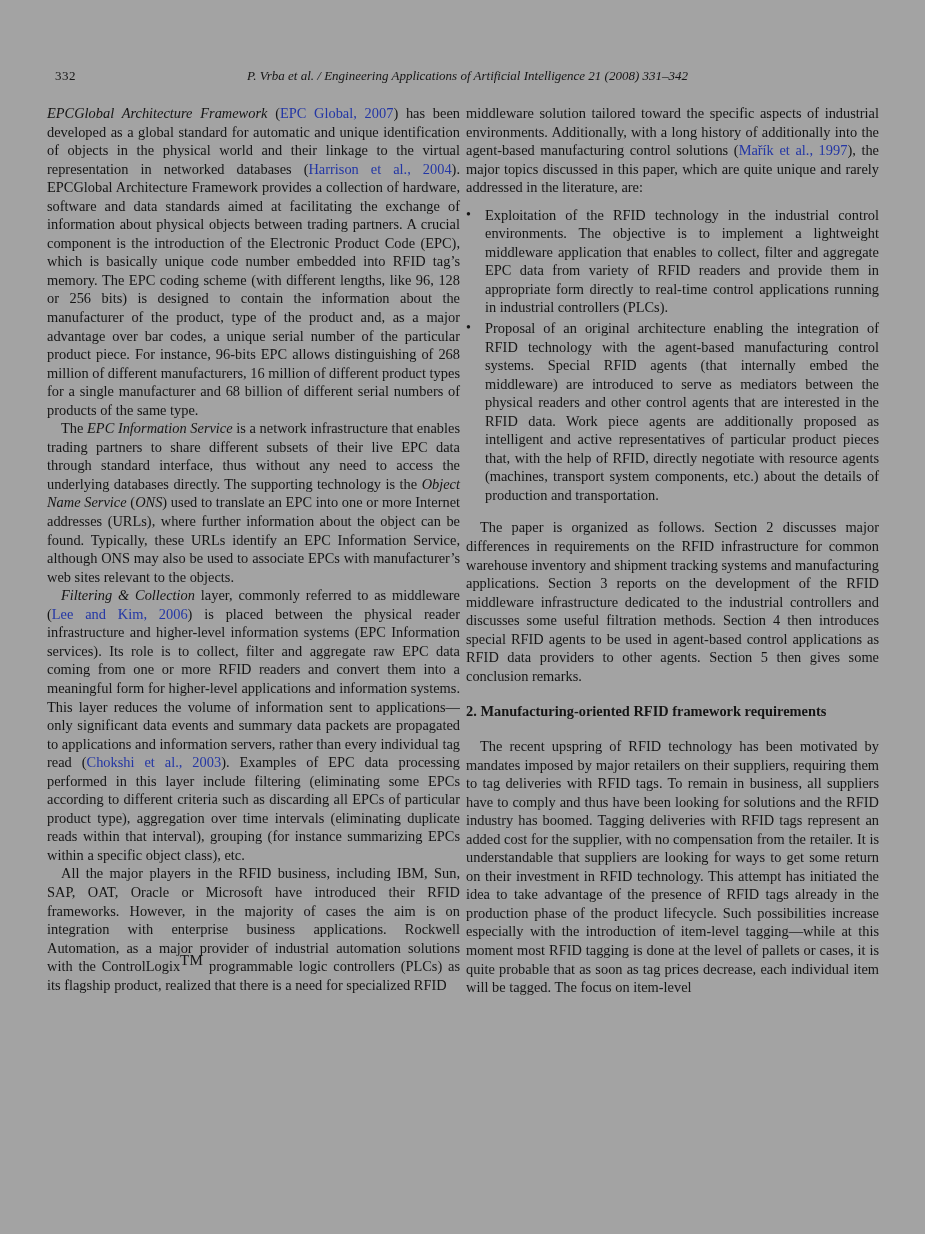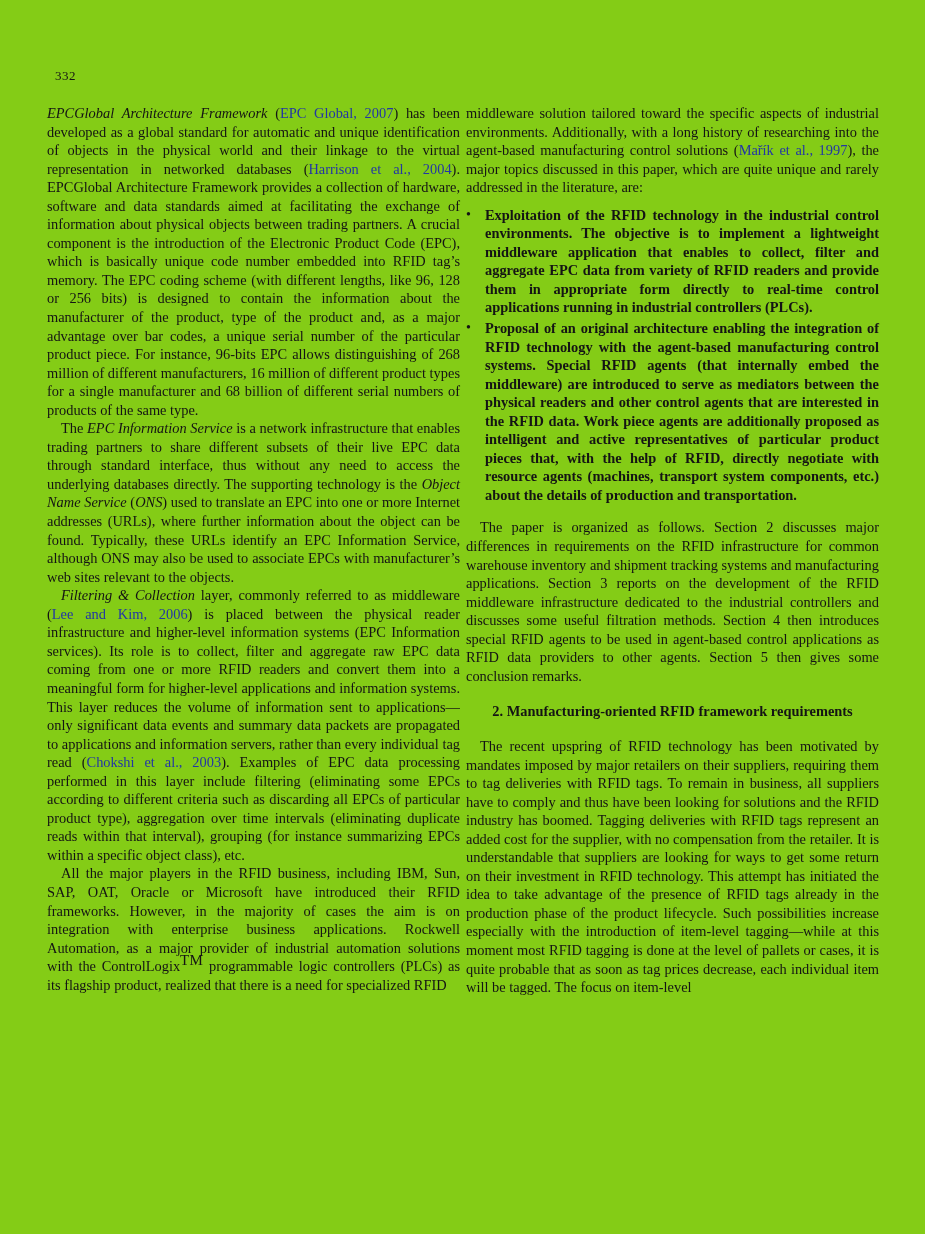--- a/index.html
+++ b/index.html
@@ -1,19 +1,19 @@
 <!DOCTYPE html>
 <html><head>
 <meta charset="utf-8">
 <style>
   html,body { margin:0; padding:0; background:#ffffff; }
   .page {
     position:relative;
     width:925px; height:1234px;
-    background:#84cc16;
+    background:#a3a3a3;
     font-family:"Liberation Serif", serif;
     color:#141414;
     overflow:hidden;
   }
   .header {
     position:absolute;
     top:68px; left:47px; width:841px; height:20px;
     font-size:13px;
   }
   .page-number {
@@ -39,43 +39,44 @@
   }
   .para { margin:0; }
   .para.indent { text-indent:14px; }
   .cite { color:#2336a5; }
   .it { font-style:italic; }
   sup.tm { font-size:15px; line-height:0; vertical-align:super; letter-spacing:0.3px; }
   .section-heading {
     font-weight:bold;
     font-size:14.4px;
     margin:17px 0 16px 0;
-    text-align:center;
+    text-align:left;
   }
   .bullets { margin:9px 0 14px 0; }
   .bullet-item { display:flex; margin:0 0 2px 0; }
   .bullet-marker { flex:none; width:19px; font-size:14px; }
-  .bullet-text { flex:1; text-align:justify; text-justify:inter-word;font-weight:bold; }
+  .bullet-text { flex:1; text-align:justify; text-justify:inter-word; }
 </style>
 </head>
 <body>
 
 <div class="page">
   <div class="header">
     <span class="page-number">332</span>
+    <span class="running-title">P. Vrba et al. / Engineering Applications of Artificial Intelligence 21 (2008) 331–342</span>
   </div>
   <div class="columns">
     <div class="col">
         <p class="para"><span class="it">EPCGlobal Architecture Framework</span><span> (</span><span class="cite">EPC Global, 2007</span><span>) has been developed as a global standard for automatic and unique identification of objects in the physical world and their linkage to the virtual representation in networked databases (</span><span class="cite">Harrison et al., 2004</span><span>). EPCGlobal Architecture Framework provides a collection of hardware, software and data standards aimed at facilitating the exchange of information about physical objects between trading partners. A crucial component is the introduction of the Electronic Product Code (EPC), which is basically unique code number embedded into RFID tag’s memory. The EPC coding scheme (with different lengths, like 96, 128 or 256 bits) is designed to contain the information about the manufacturer of the product, type of the product and, as a major advantage over bar codes, a unique serial number of the particular product piece. For instance, 96-bits EPC allows distinguishing of 268 million of different manufacturers, 16 million of different product types for a single manufacturer and 68 billion of different serial numbers of products of the same type.</span></p>
         <p class="para indent"><span>The </span><span class="it">EPC Information Service</span><span> is a network infrastructure that enables trading partners to share different subsets of their live EPC data through standard interface, thus without any need to access the underlying databases directly. The supporting technology is the </span><span class="it">Object Name Service</span><span> (</span><span class="it">ONS</span><span>) used to translate an EPC into one or more Internet addresses (URLs), where further information about the object can be found. Typically, these URLs identify an EPC Information Service, although ONS may also be used to associate EPCs with manufacturer’s web sites relevant to the objects.</span></p>
         <p class="para indent"><span class="it">Filtering &amp; Collection</span><span> layer, commonly referred to as middleware (</span><span class="cite">Lee and Kim, 2006</span><span>) is placed between the physical reader infrastructure and higher-level information systems (EPC Information services). Its role is to collect, filter and aggregate raw EPC data coming from one or more RFID readers and convert them into a meaningful form for higher-level applications and information systems. This layer reduces the volume of information sent to applications—only significant data events and summary data packets are propagated to applications and information servers, rather than every individual tag read (</span><span class="cite">Chokshi et al., 2003</span><span>). Examples of EPC data processing performed in this layer include filtering (eliminating some EPCs according to different criteria such as discarding all EPCs of particular product type), aggregation over time intervals (eliminating duplicate reads within that interval), grouping (for instance summarizing EPCs within a specific object class), etc.</span></p>
         <p class="para indent"><span>All the major players in the RFID business, including IBM, Sun, SAP, OAT, Oracle or Microsoft have introduced their RFID frameworks. However, in the majority of cases the aim is on integration with enterprise business applications. Rockwell Automation, as a major provider of industrial automation solutions with the ControlLogix</span><sup class="tm">TM</sup><span> programmable logic controllers (PLCs) as its flagship product, realized that there is a need for specialized RFID</span></p>
       </div>
     <div class="col">
-        <p class="para"><span>middleware solution tailored toward the specific aspects of industrial environments. Additionally, with a long history of researching into the agent-based manufacturing control solutions (</span><span class="cite">Mařík et al., 1997</span><span>), the major topics discussed in this paper, which are quite unique and rarely addressed in the literature, are:</span></p>
+        <p class="para"><span>middleware solution tailored toward the specific aspects of industrial environments. Additionally, with a long history of additionally into the agent-based manufacturing control solutions (</span><span class="cite">Mařík et al., 1997</span><span>), the major topics discussed in this paper, which are quite unique and rarely addressed in the literature, are:</span></p>
         <div class="bullets">
           <div class="bullet-item">
             <span class="bullet-marker">•</span>
             <div class="bullet-text"><span>Exploitation of the RFID technology in the industrial control environments. The objective is to implement a lightweight middleware application that enables to collect, filter and aggregate EPC data from variety of RFID readers and provide them in appropriate form directly to real-time control applications running in industrial controllers (PLCs).</span></div>
           </div>
           <div class="bullet-item">
             <span class="bullet-marker">•</span>
             <div class="bullet-text"><span>Proposal of an original architecture enabling the integration of RFID technology with the agent-based manufacturing control systems. Special RFID agents (that internally embed the middleware) are introduced to serve as mediators between the physical readers and other control agents that are interested in the RFID data. Work piece agents are additionally proposed as intelligent and active representatives of particular product pieces that, with the help of RFID, directly negotiate with resource agents (machines, transport system components, etc.) about the details of production and transportation.</span></div>
           </div>
         </div>

